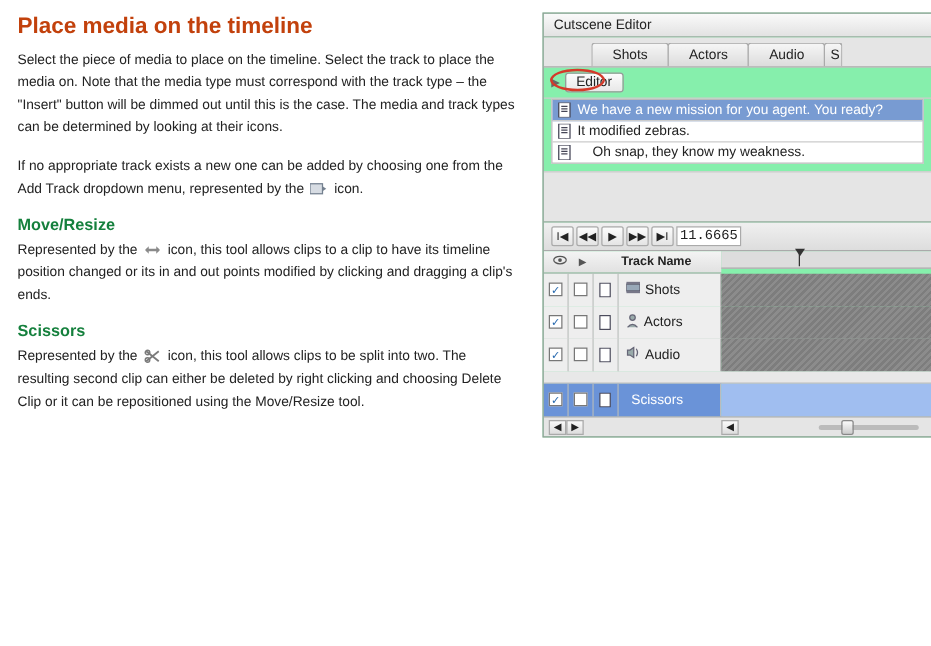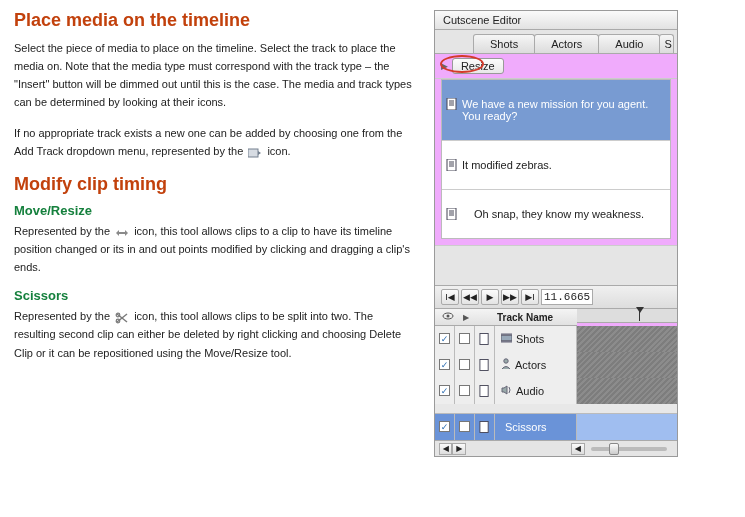--- a/index.html
+++ b/index.html
@@ -51,25 +51,25 @@
   }
   .inline-icon {
     display: inline-block;
     width: 14px;
     height: 12px;
     vertical-align: middle;
     margin: 0 2px;
   }
   
   .editor-window {
-    background: #f0abfc;
+    background: #86efac;
     border: 1px solid #9a9a9a;
     font-size: 11px;
     color: #222;
-    width: 244px;
+    width: 312px;
     overflow: hidden;
   }
   .win-titlebar {
     background: linear-gradient(#fafafa, #e2e2e2);
     border-bottom: 1px solid #aaa;
     padding: 3px 8px;
     font-size: 11px;
     display: flex;
     align-items: center;
     gap: 4px;
@@ -115,21 +115,21 @@
   }
   .dialogue-list {
     background: #fff;
     border: 1px solid #bbb;
     margin: 0 6px 6px 6px;
   }
   .dialogue-row {
     display: flex;
     align-items: flex-start;
     gap: 4px;
-    padding: 18px 4px;
+    padding: 2px 4px;
     border-bottom: 1px solid #ccc;
     font-size: 11px;
   }
   .dialogue-row:last-child { border-bottom: none; gap: 16px; }
   .dialogue-row.selected {
     background: #789bd2;
     color: #fff;
   }
   .dialogue-row.editing {
     border: 1px solid #5b8dd6;
@@ -316,21 +316,20 @@
       <span>If no appropriate track exists a new one can be added by choosing one from the Add Track dropdown menu, represented by the </span>
       <span class="inline-icon">
         <svg viewBox="0 0 14 12">
             <rect x="0" y="2" width="10" height="8" fill="#d7dce3" stroke="#74808f" stroke-width="1"></rect>
             <path d="M10 4 l3 2 l-3 2 z" fill="#74808f"></path>
           </svg>
       </span>
       <span> icon.</span>
     </p>
 
-    <h2 class="section-title">Modify clip timing</h2>
 
     <strong class="subhead">Move/Resize</strong>
     <p class="body">
       <span>Represented by the </span>
       <span class="inline-icon">
         <svg viewBox="0 0 14 12">
             <line x1="2" y1="6" x2="12" y2="6" stroke="#8a8a8a" stroke-width="2"></line>
             <path d="M1 6 l3 -3 v6 z" fill="#8a8a8a"></path>
             <path d="M13 6 l-3 -3 v6 z" fill="#8a8a8a"></path>
           </svg>
@@ -362,21 +361,21 @@
 
       <div class="tab-row">
         <div class="tab">Shots</div>
         <div class="tab">Actors</div>
         <div class="tab">Audio</div>
         <div class="tab cut">S</div>
       </div>
 
       <div class="insert-row" style="position:relative">
         <span style="font-size:9px;color:#666;">▶</span>
-        <span class="insert-btn">Resize</span>
+        <span class="insert-btn">Editor</span>
         <div class="red-circle" style="top:1px;left:5px;"></div>
       </div>
 
       <div class="dialogue-list">
         <div class="dialogue-row selected">
           <span class="doc-icon"><svg viewBox="0 0 12 12">
                 <rect x="1" y="0" width="9" height="12" fill="#fff" stroke="#445" stroke-width="1"></rect>
                 <line x1="3" y1="3" x2="8" y2="3" stroke="#445"></line>
                 <line x1="3" y1="5" x2="8" y2="5" stroke="#445"></line>
                 <line x1="3" y1="7" x2="8" y2="7" stroke="#445"></line>

